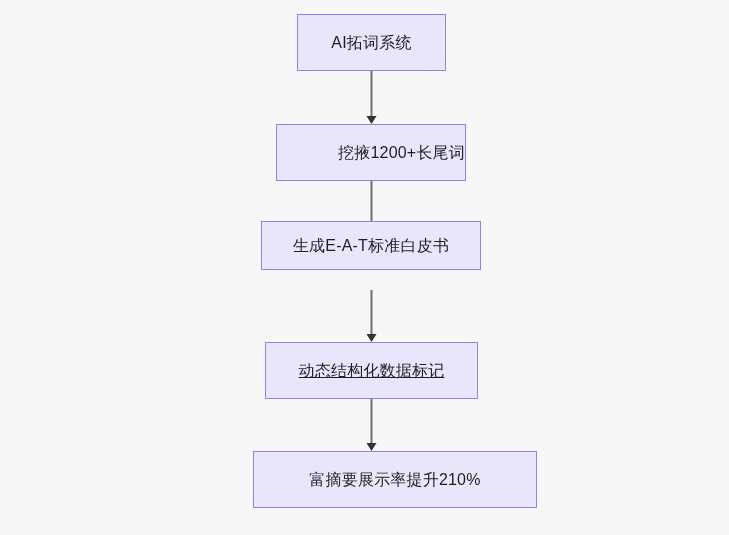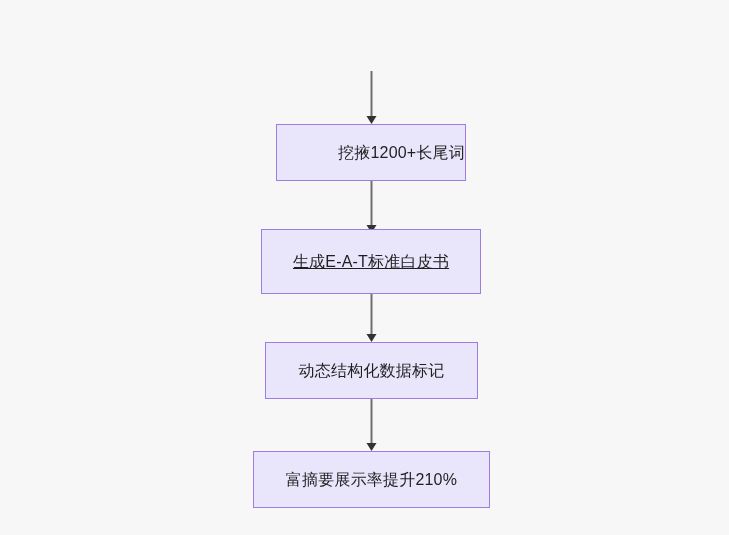--- a/index.html
+++ b/index.html
@@ -72,30 +72,33 @@
     <g>
       <line class="edge-line" x1="371.5" y1="290" x2="371.5" y2="335"></line>
       <polygon class="edge-head" points="366.5,334 376.5,334 371.5,342"></polygon>
     </g>
     <g>
       <line class="edge-line" x1="371.5" y1="399" x2="371.5" y2="444"></line>
       <polygon class="edge-head" points="366.5,443 376.5,443 371.5,451"></polygon>
     </g>
   </svg>
 
+  <div class="node" style="left:297px; top:14px; width:149px; height:57px;">
+    <span>AI拓词系统</span>
+  </div>
 
   <div class="node" style="left:276px; top:124px; width:190px; height:57px;justify-content:flex-end;">
     <span>挖掖1200+长尾词</span>
   </div>
 
-  <div class="node" style="left:261px; top:229px; width:220px; height:65px;text-decoration:underline;">
+  <div class="node" style="left:261px; top:221px; width:220px; height:49px;">
     <span>生成E-A-T标准白皮书</span>
   </div>
 
-  <div class="node" style="left:265px; top:342px; width:213px; height:57px;">
+  <div class="node" style="left:265px; top:342px; width:213px; height:57px;text-decoration:underline;">
     <span>动态结构化数据标记</span>
   </div>
 
-  <div class="node" style="left:253px; top:451px; width:237px; height:57px;">
+  <div class="node" style="left:253px; top:451px; width:284px; height:57px;">
     <span>富摘要展示率提升210%</span>
   </div>
 
 </div>
 
 </body></html>

